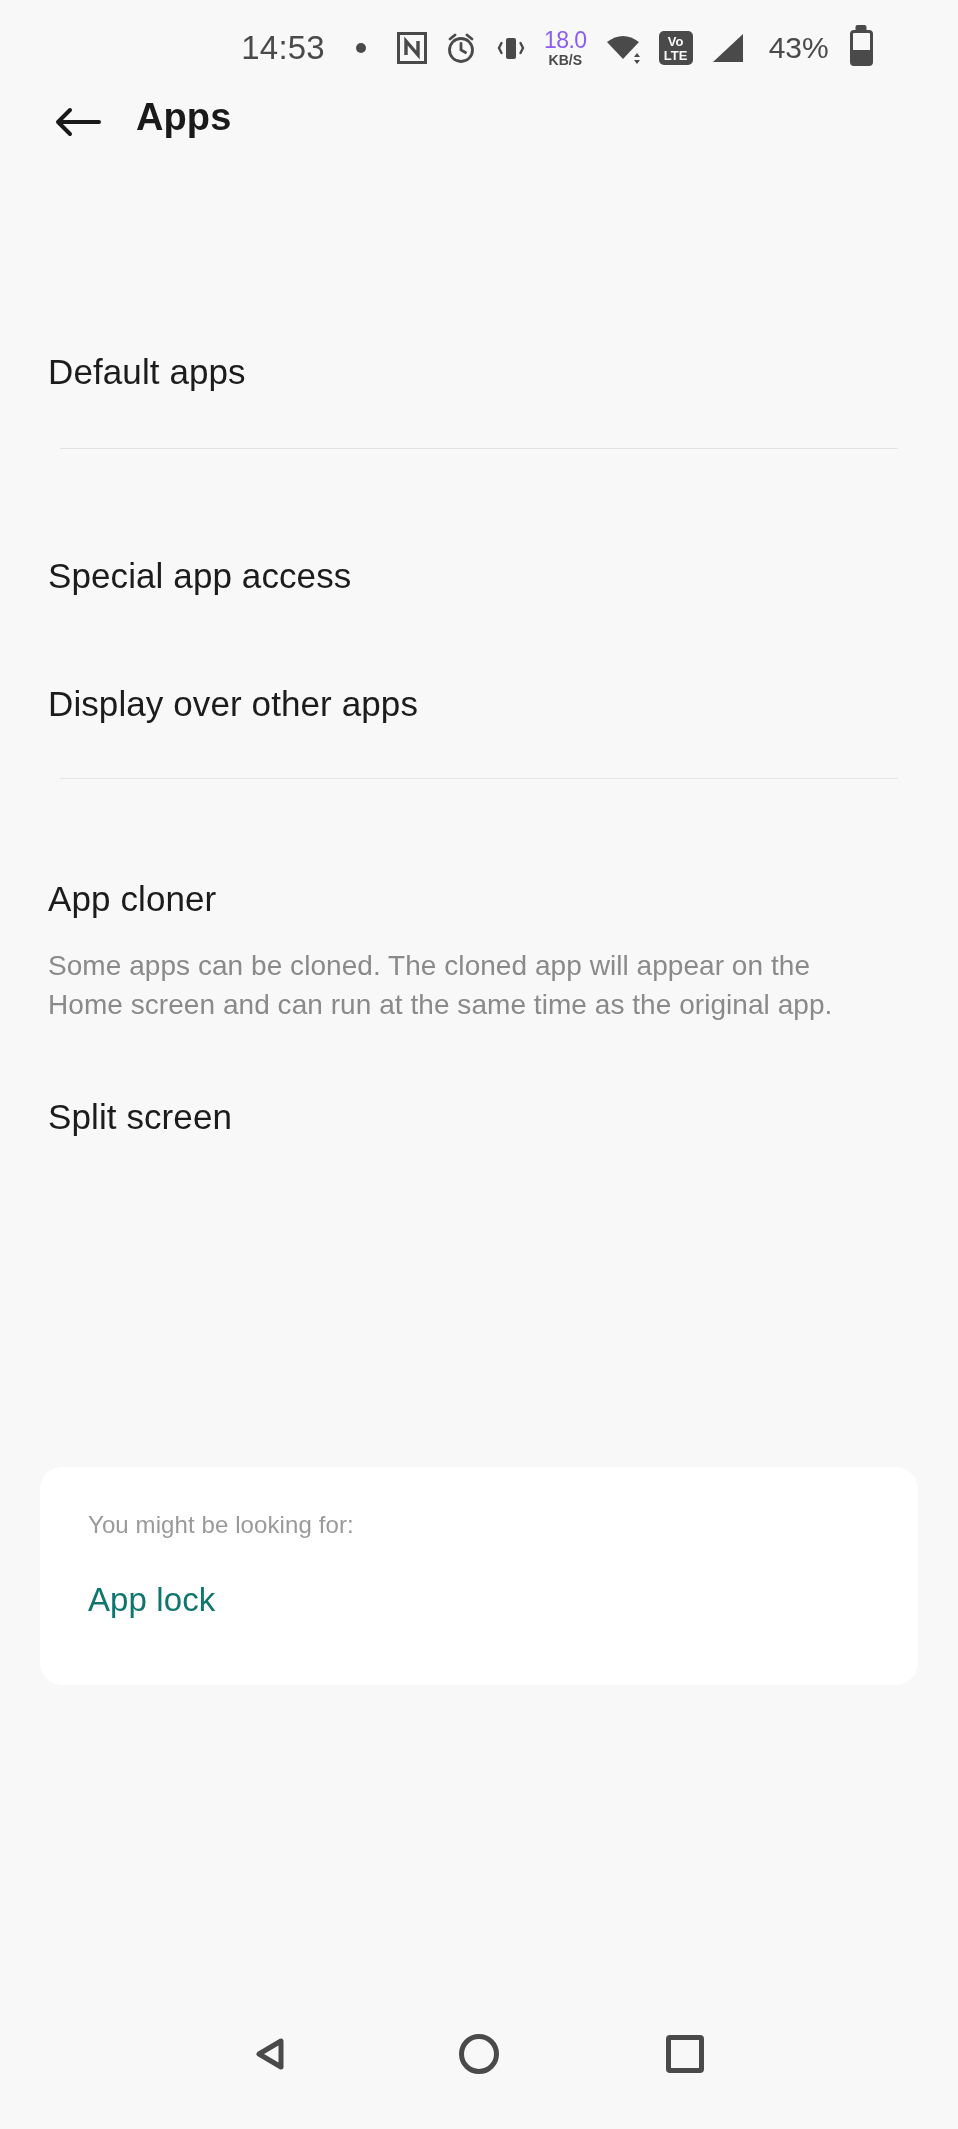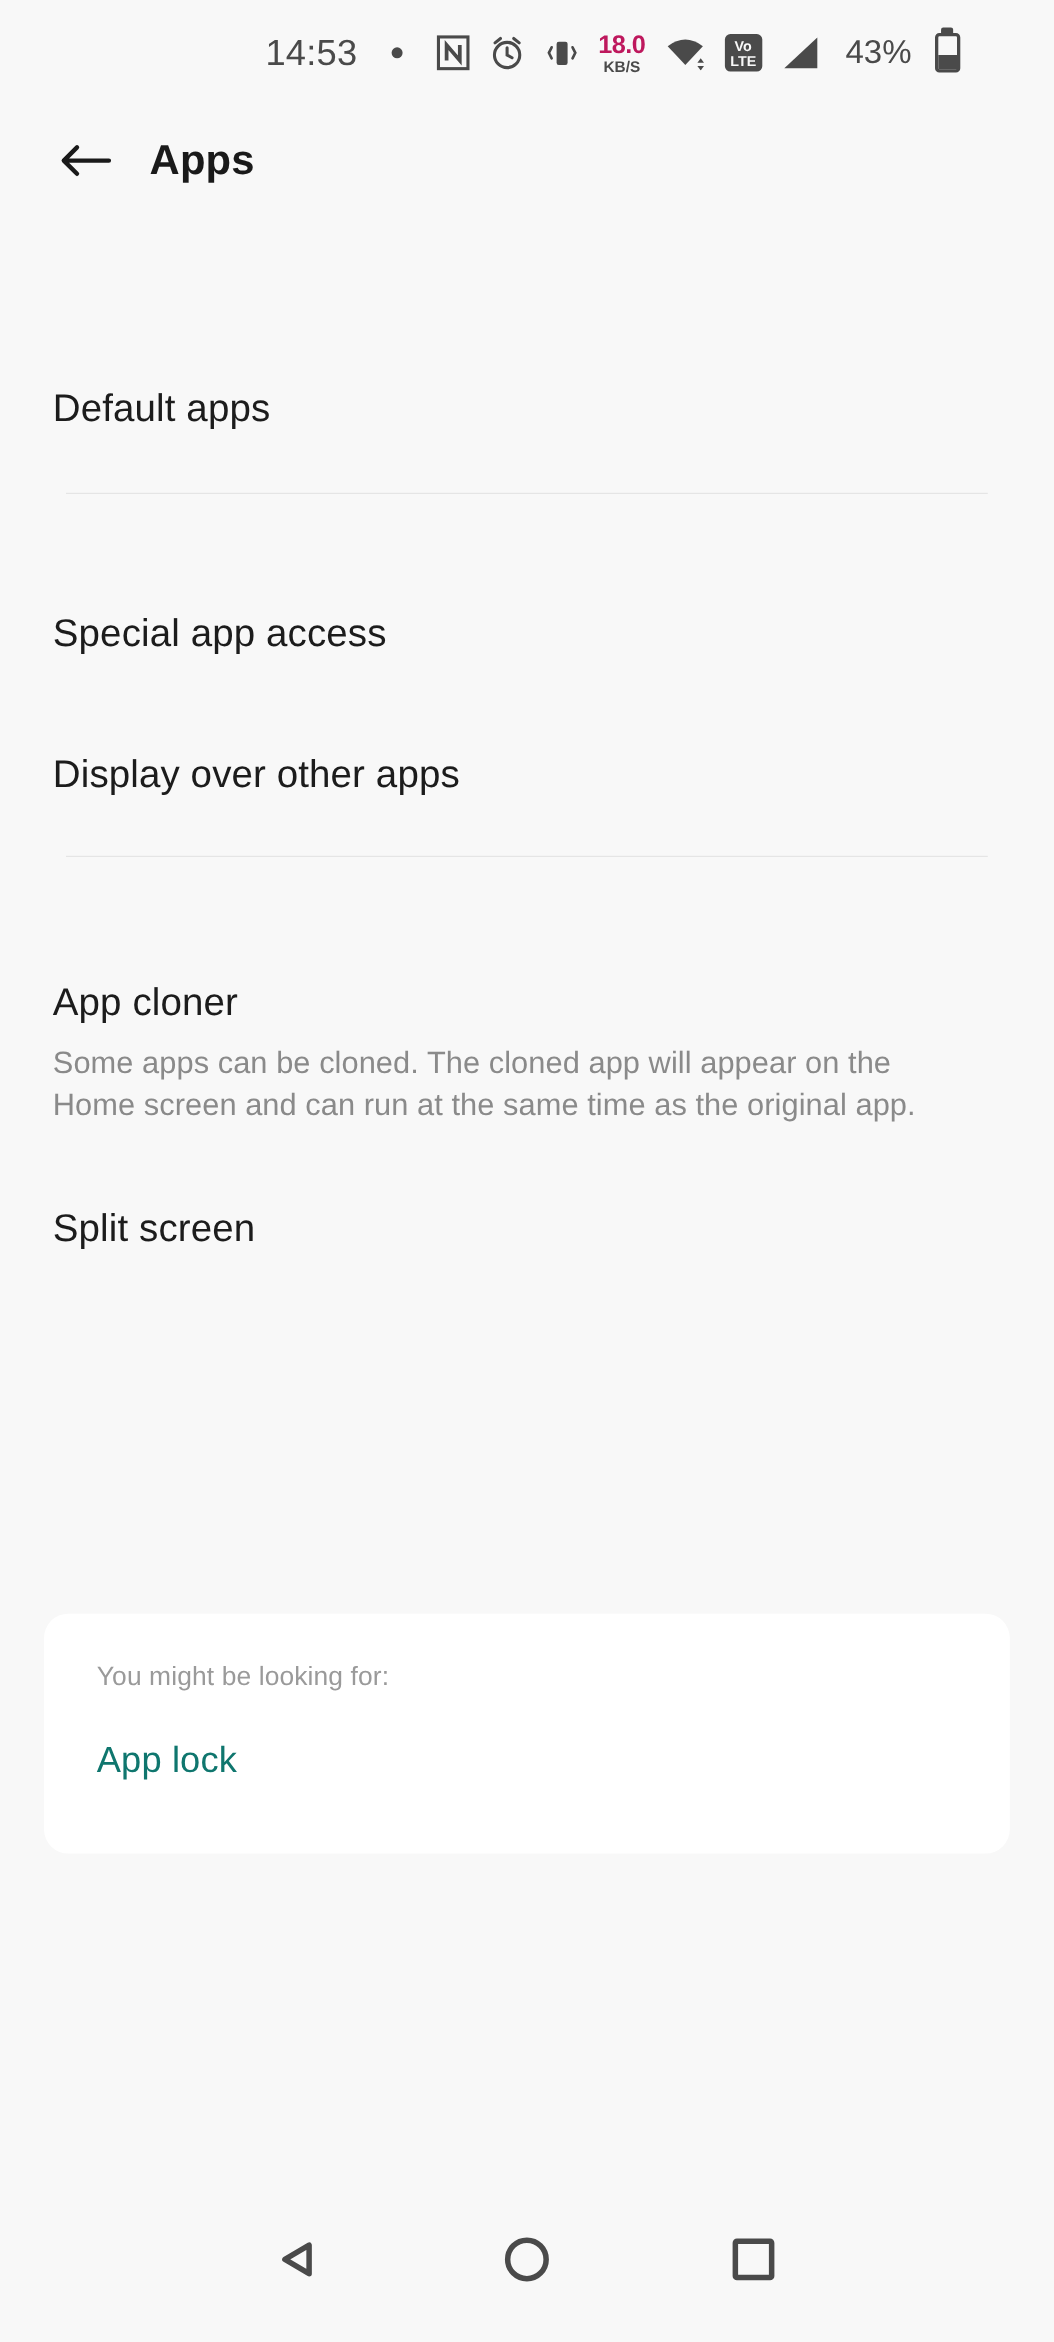--- a/index.html
+++ b/index.html
@@ -38,21 +38,21 @@
     width: 10px; height: 10px; border-radius: 50%;
     background: #4a4a4a;
     margin: 0 14px;
   }
   .sb-icon { display: flex; align-items: center; justify-content: center; }
   .sb-speed {
     display: flex; flex-direction: column;
     align-items: center; justify-content: center;
     line-height: 1;
   }
-  .sb-speed .num { font-size: 23px; font-weight: 700; color: #be185d; letter-spacing: -0.5px; }
+  .sb-speed .num { font-size: 23px; font-weight: 400; color: #8b5cf6; letter-spacing: -0.5px; }
   .sb-speed .unit { font-size: 14px; font-weight: 700; color: #4a4a4a; margin-top: 1px; }
   .sb-volte {
     width: 34px; height: 34px;
     border-radius: 5px;
     background: #4a4a4a;
     display: flex; flex-direction: column;
     align-items: center; justify-content: center;
     line-height: 1;
     text-align: center;
   }
@@ -79,21 +79,21 @@
     content: ""; position: absolute;
     bottom: 0; left: 0; right: 0;
     height: 43%;
     background: #4a4a4a;
   }
 
   
   .header {
     position: absolute; top: 96px; left: 0;
     width: 958px; height: 100px;
-    display: flex; align-items: center;
+    display: flex; align-items: flex-start;
     padding-left: 52px;
   }
   .back-arrow {
     width: 52px; height: 52px;
     display: flex; align-items: center; justify-content: center;
     margin-right: 32px;
   }
   .page-title {
     font-size: 38px; font-weight: 700;
     color: #1a1a1a;
@@ -112,21 +112,21 @@
     font-size: 35px;
     color: #1c1c1c;
     font-weight: 400;
     letter-spacing: 0.1px;
     line-height: 1.15;
   }
   .row-sub {
     font-size: 28px;
     color: #8a8a8a;
     line-height: 1.42;
-    margin-top: 13px;
+    margin-top: 26px;
     max-width: 820px;
     letter-spacing: 0.05px;
   }
   .divider {
     height: 1px;
     background: #e3e3e3;
     margin: 0 60px;
   }
 
   

